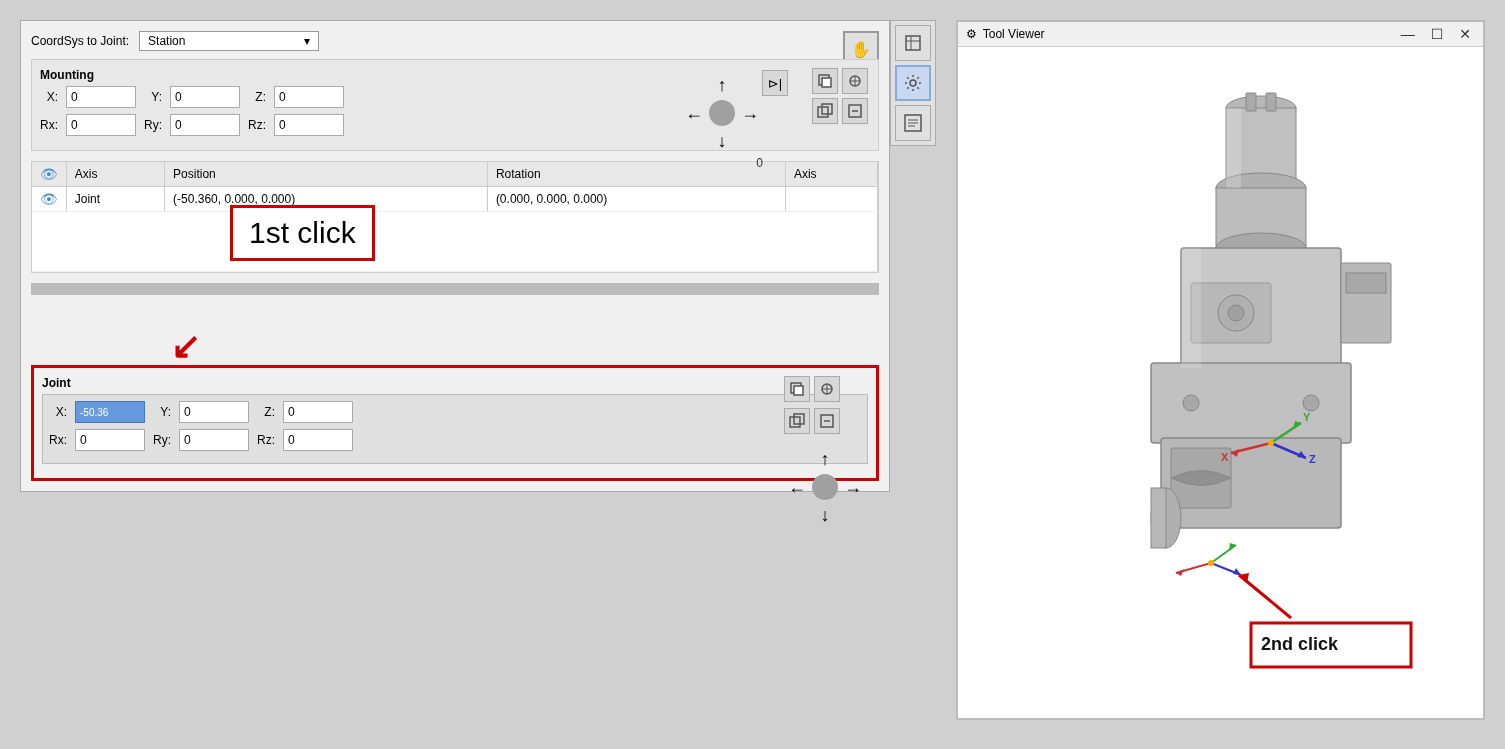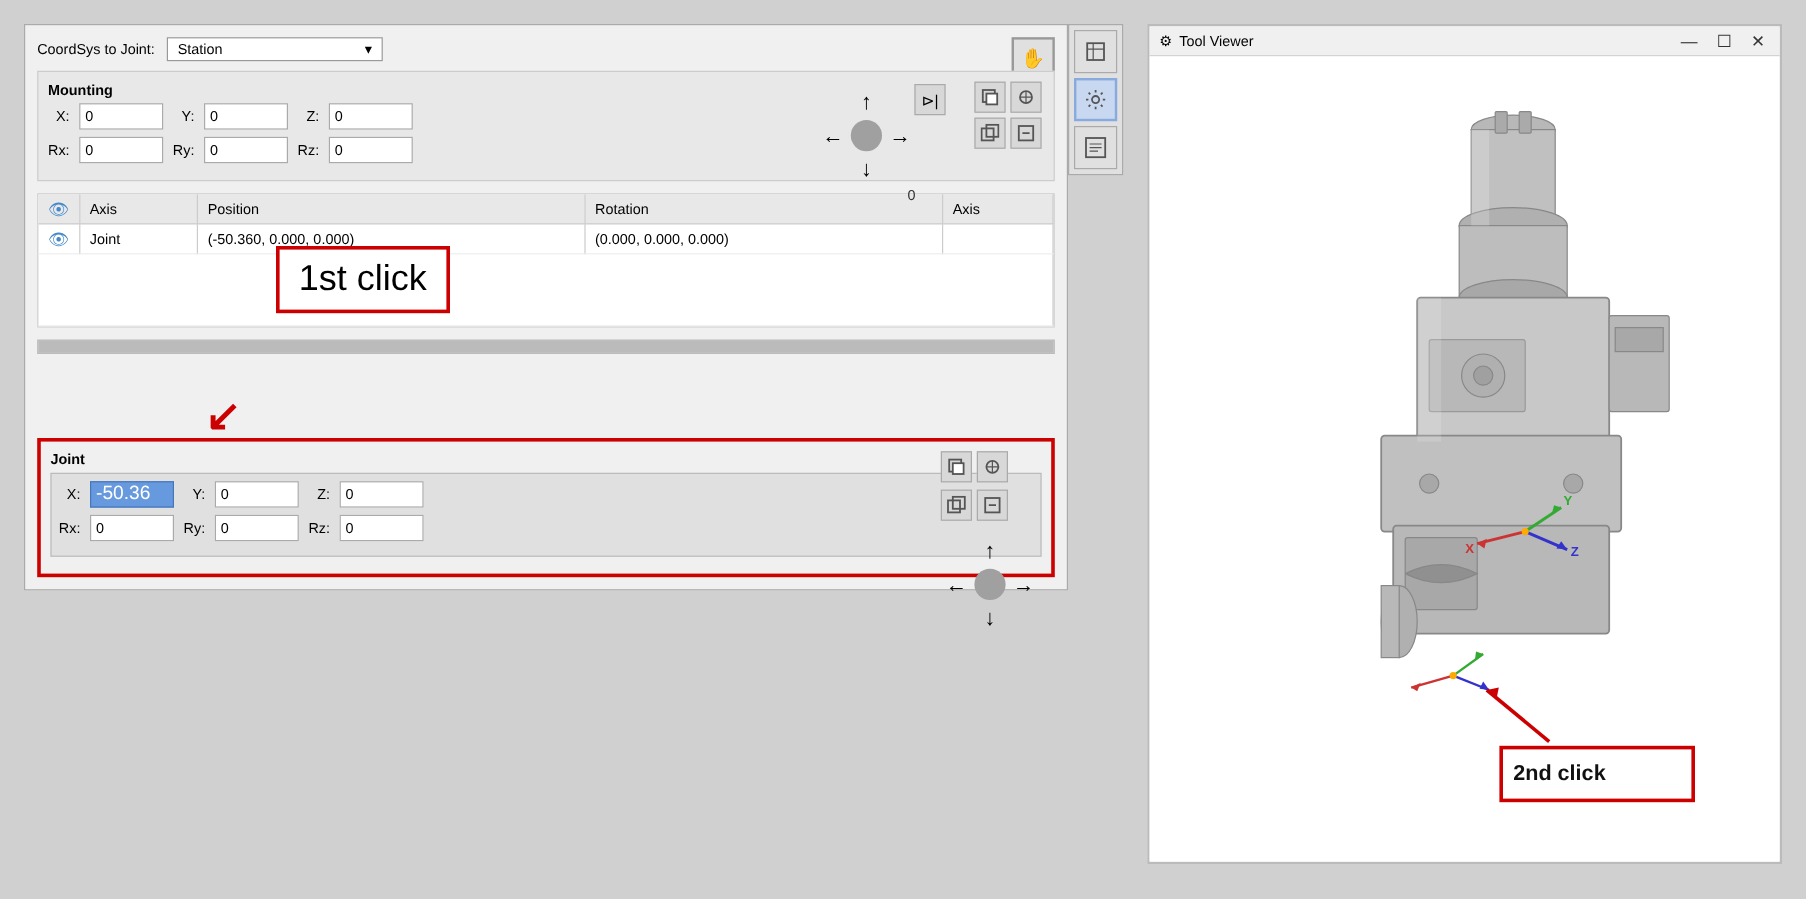--- a/index.html
+++ b/index.html
@@ -212,21 +212,21 @@
       font-size: 12px;
       font-weight: bold;
       margin-bottom: 4px;
     }
     .field-input-highlight {
       background: #6699dd;
       border: 1px solid #4477bb;
       width: 70px;
       height: 22px;
       padding: 0 4px;
-      font-size: 16px;
+      font-size: 10px;
       color: white;
     }
 
     .joint-controls-right {
       position: absolute;
       right: 10px;
       top: 8px;
       display: flex;
       flex-direction: column;
       gap: 6px;

